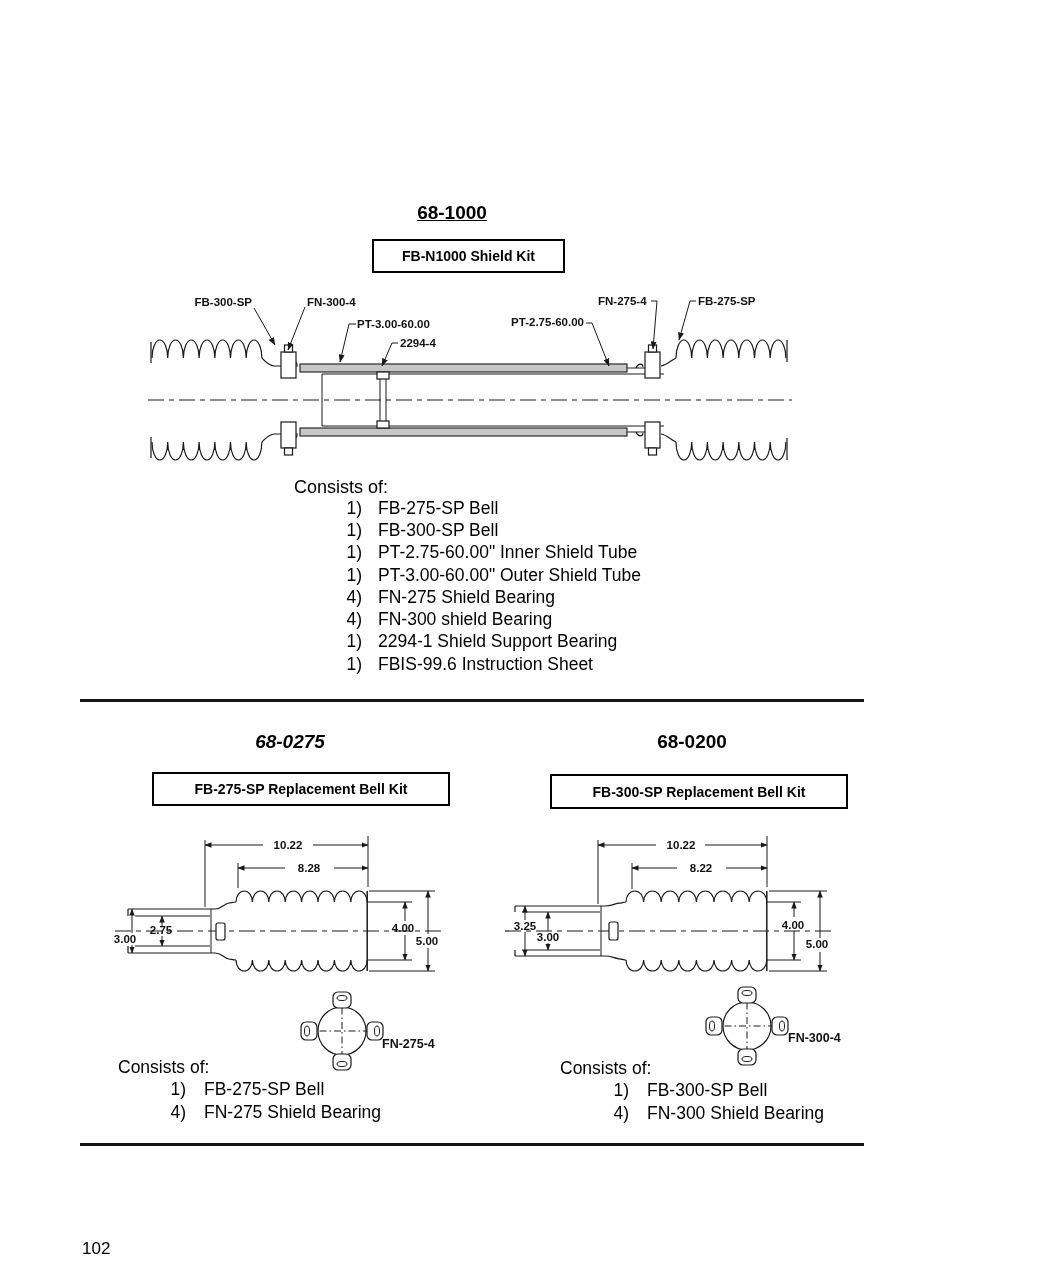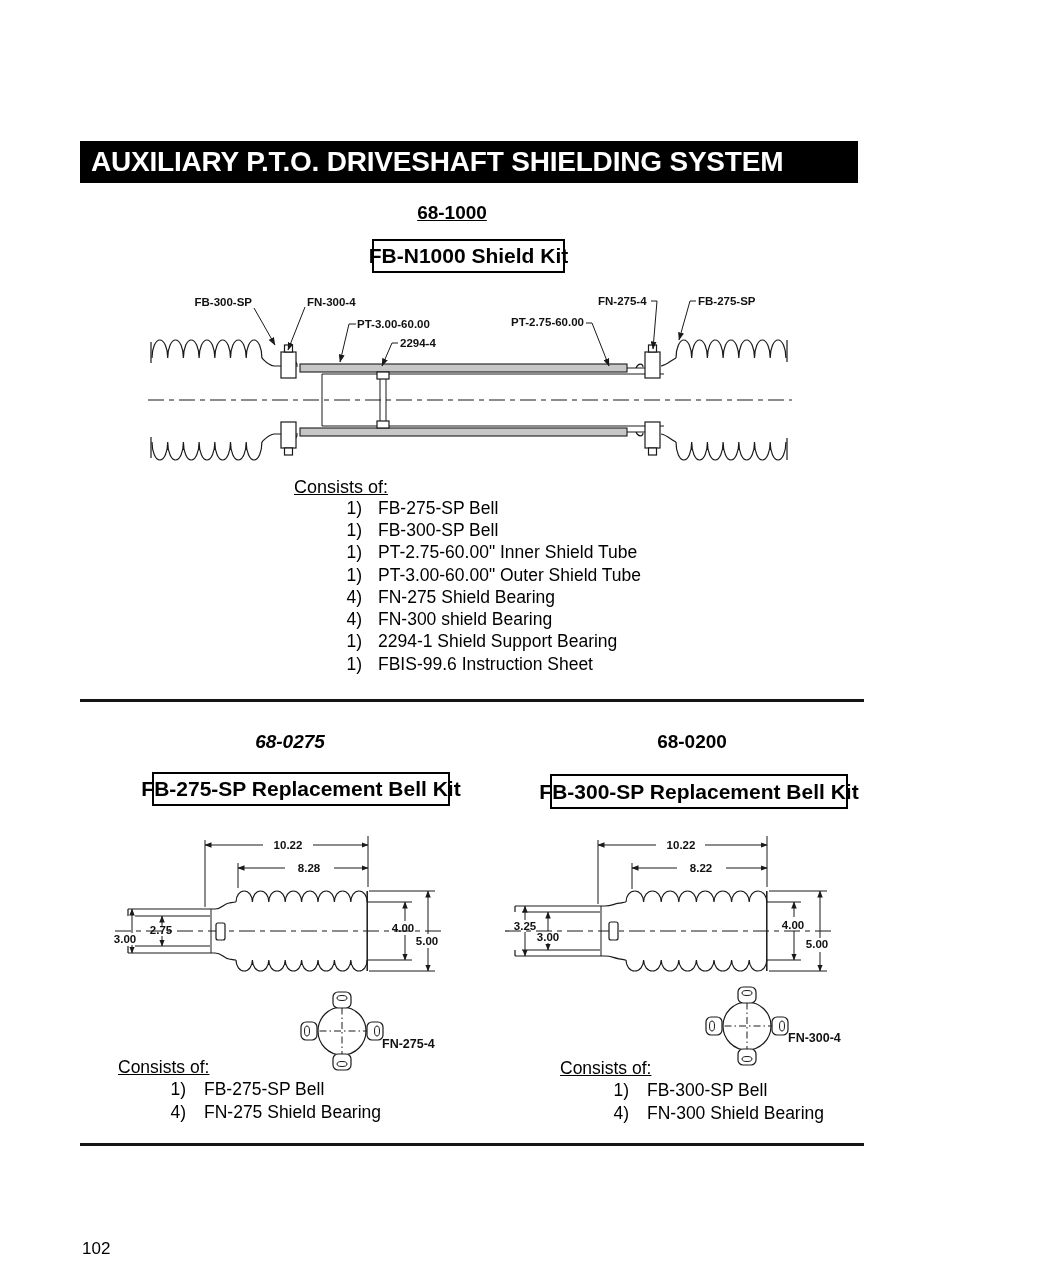--- a/index.html
+++ b/index.html
@@ -3,24 +3,24 @@
 <meta charset="utf-8">
 <style>
   html,body{margin:0;padding:0;background:#e8e8e8;}
   .page{position:relative;width:1057px;height:1280px;background:#ffffff;
         font-family:"Liberation Sans",sans-serif;color:#000;overflow:hidden;margin:0 auto;}
   .abs{position:absolute;}
   .title-bar{left:80px;top:141px;width:778px;height:42px;background:#000;color:#fff;
              display:flex;align-items:center;padding-left:11px;box-sizing:border-box;
              font-weight:bold;font-size:28px;letter-spacing:-0.2px;white-space:nowrap;}
   .part-number{font-weight:bold;font-size:19px;text-align:center;}
-  .kit-box{border:2px solid #000;box-sizing:border-box;font-weight:bold;font-size:21px;
+  .kit-box{border:2px solid #000;box-sizing:border-box;font-weight:bold;font-size:14px;
            display:flex;align-items:center;justify-content:center;white-space:nowrap;}
   .rule{background:#151515;height:3px;}
-  .consists-heading{font-size:18px;white-space:nowrap;text-decoration:underline;}
+  .consists-heading{font-size:18px;white-space:nowrap;}
   .plist .row{display:flex;font-size:17.5px;white-space:nowrap;}
   .plist.main .row{height:22.3px;align-items:center;}
   .plist.small .row{height:22.8px;align-items:center;}
   .plist .qty{display:inline-block;text-align:right;}
   .plist.main .qty{width:26px;}
   .plist.small .qty{width:16px;}
   .plist.main .desc{margin-left:16px;}
   .plist.small .desc{margin-left:18px;}
   .page-number{font-size:17px;}
   svg text{font-family:"Liberation Sans",sans-serif;font-weight:bold;fill:#111;}
@@ -30,21 +30,20 @@
   svg .fillpart{fill:#ffffff;stroke:#1a1a1a;stroke-width:1.2;}
   svg .tube{fill:#c7c7c7;stroke:#1a1a1a;stroke-width:1.1;}
   svg .dim{stroke:#1a1a1a;stroke-width:1;fill:none;}
   svg .lbl{font-size:11.5px;}
 </style>
 </head>
 <body>
 
 <div class="page">
 
-  <div class="abs title-bar">AUXILIARY P.T.O. DRIVESHAFT SHIELDING SYSTEM</div>
 
   <div class="abs part-number" style="left:372px;top:202px;width:160px;text-decoration:underline;">68-1000</div>
   <div class="abs kit-box" style="left:372px;top:239px;width:193px;height:34px;">FB-N1000 Shield Kit</div>
 
   <svg class="abs" style="left:140px;top:290px;" width="660" height="180" viewBox="0 0 660 180">
     <defs>
       <marker id="a1" markerWidth="8" markerHeight="6" refX="7.5" refY="3" orient="auto" markerUnits="userSpaceOnUse">
         <path d="M0,0 L8,3 L0,6 Z" fill="#1a1a1a"></path>
       </marker>
     </defs>

